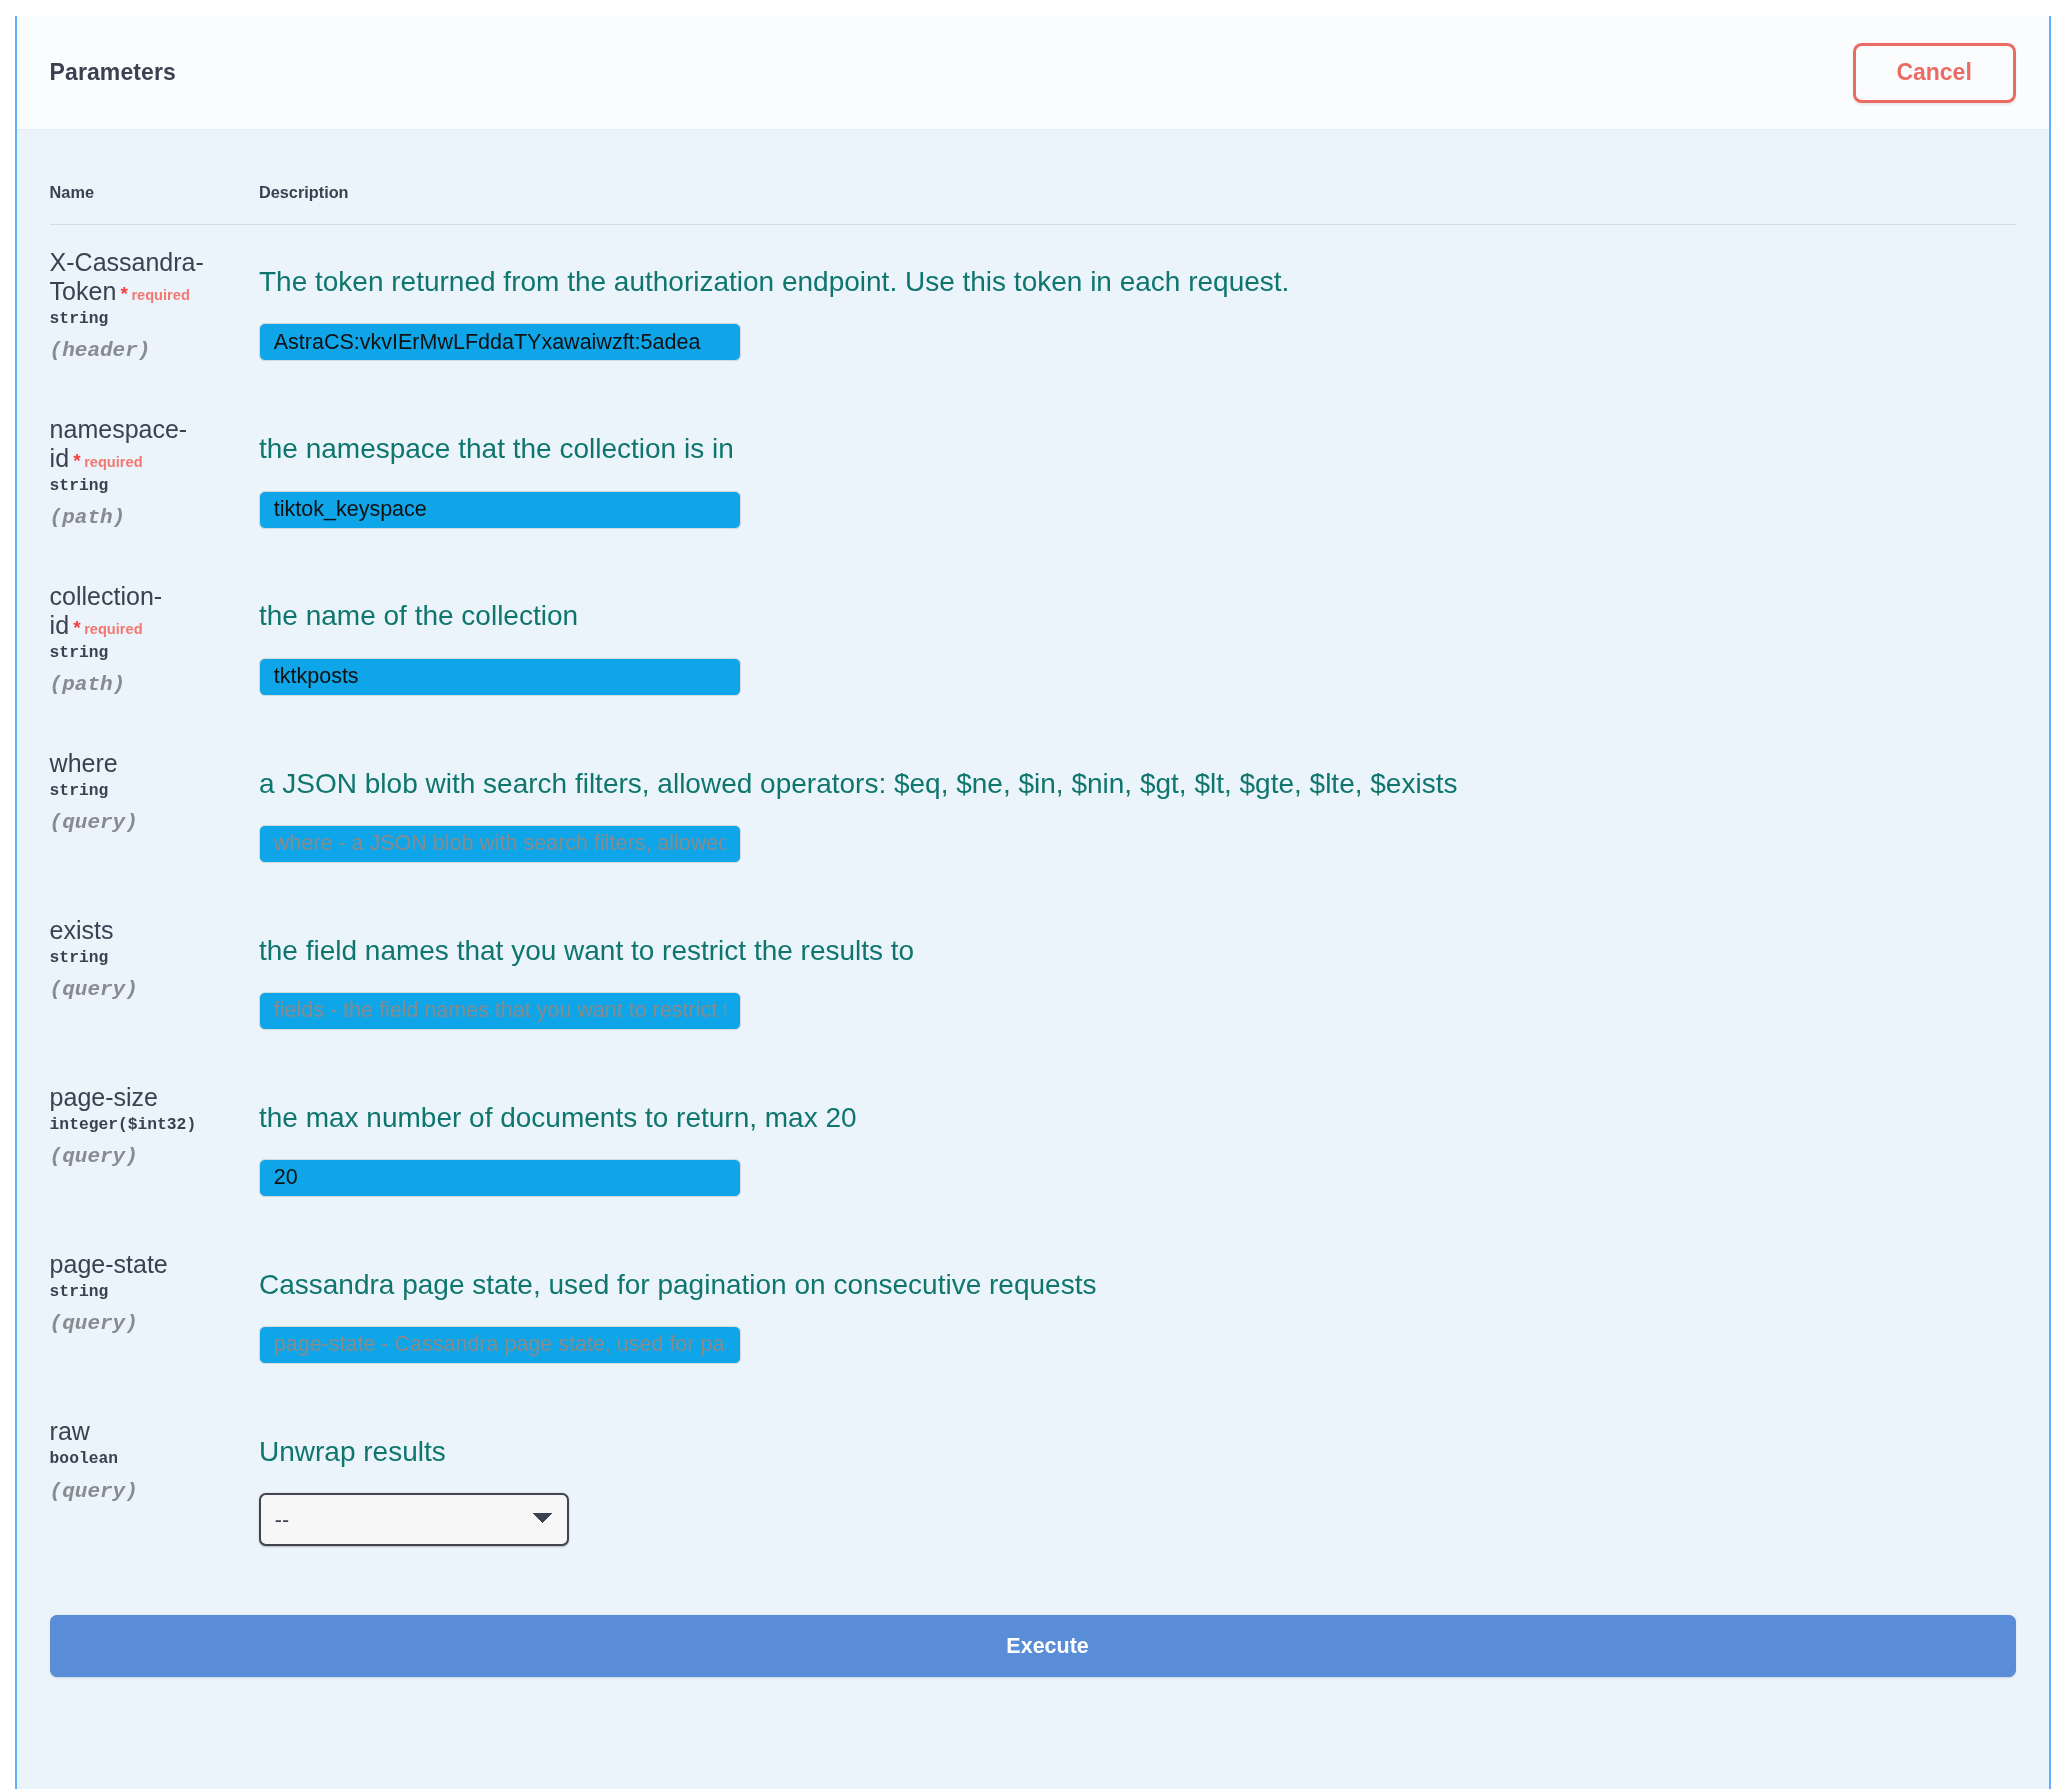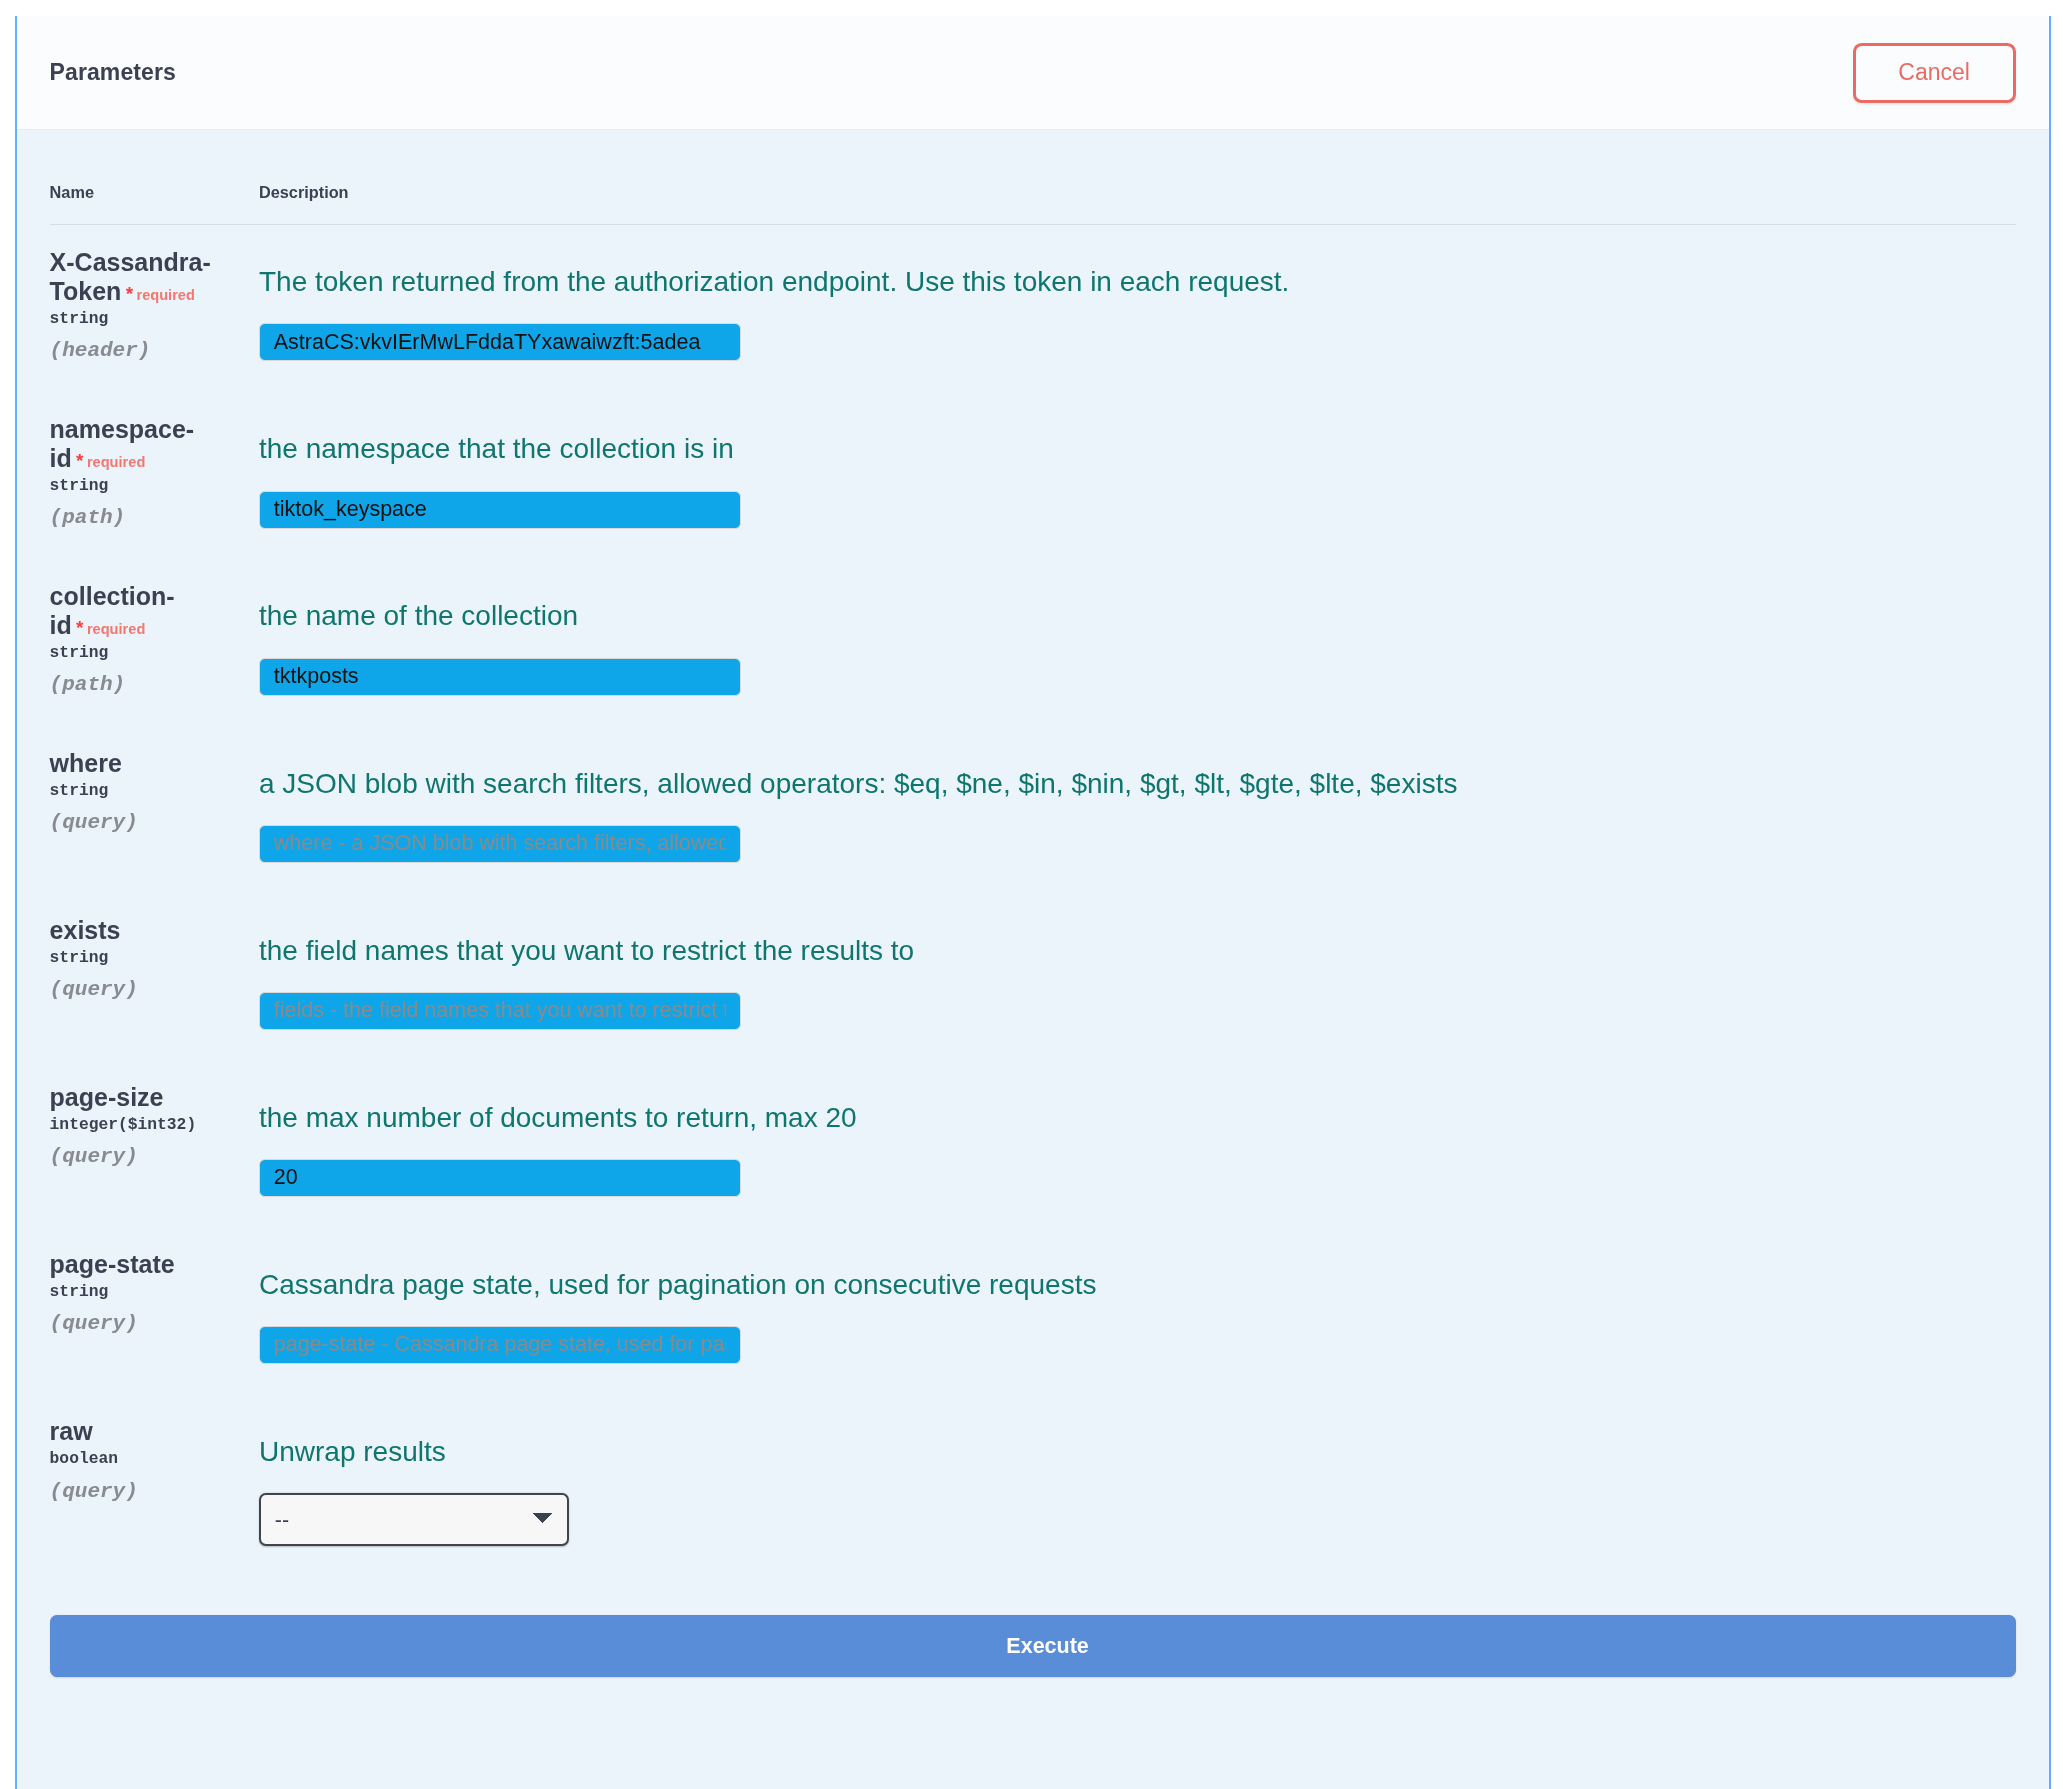--- a/index.html
+++ b/index.html
@@ -51,21 +51,21 @@
     align-items: center;
     justify-content: center;
     min-width: 163px;
     height: 60px;
     padding: 0 35px;
     background: #fbfcfe;
     border: 3.4px solid #eb6b63;
     border-radius: 8.6px;
     color: #eb6b63;
     font-size: 23px;
-    font-weight: normal;
+    font-weight: bold;
     font-family: "Liberation Sans", sans-serif;
     cursor: pointer;
     box-shadow: 0 1.7px 2.6px rgba(0,0,0,.08);
   }
 
   
   .params-body {
     padding: 0 33px;
   }
   table.params-table {
@@ -88,21 +88,21 @@
 
   tbody td {
     vertical-align: top;
     padding: 0;
   }
 
   
   .p-name-cell { padding: 22.4px 15.5px 12px 0; }
   .p-name {
     font-size: 25px;
-    font-weight: bold;
+    font-weight: normal;
     color: #3b4151;
     line-height: 1.16;
     word-break: break-word;
     display: inline;
   }
   .p-req-star {
     color: #f93e3e;
     font-size: 19px;
     font-weight: bold;
     padding-left: 4.3px;

